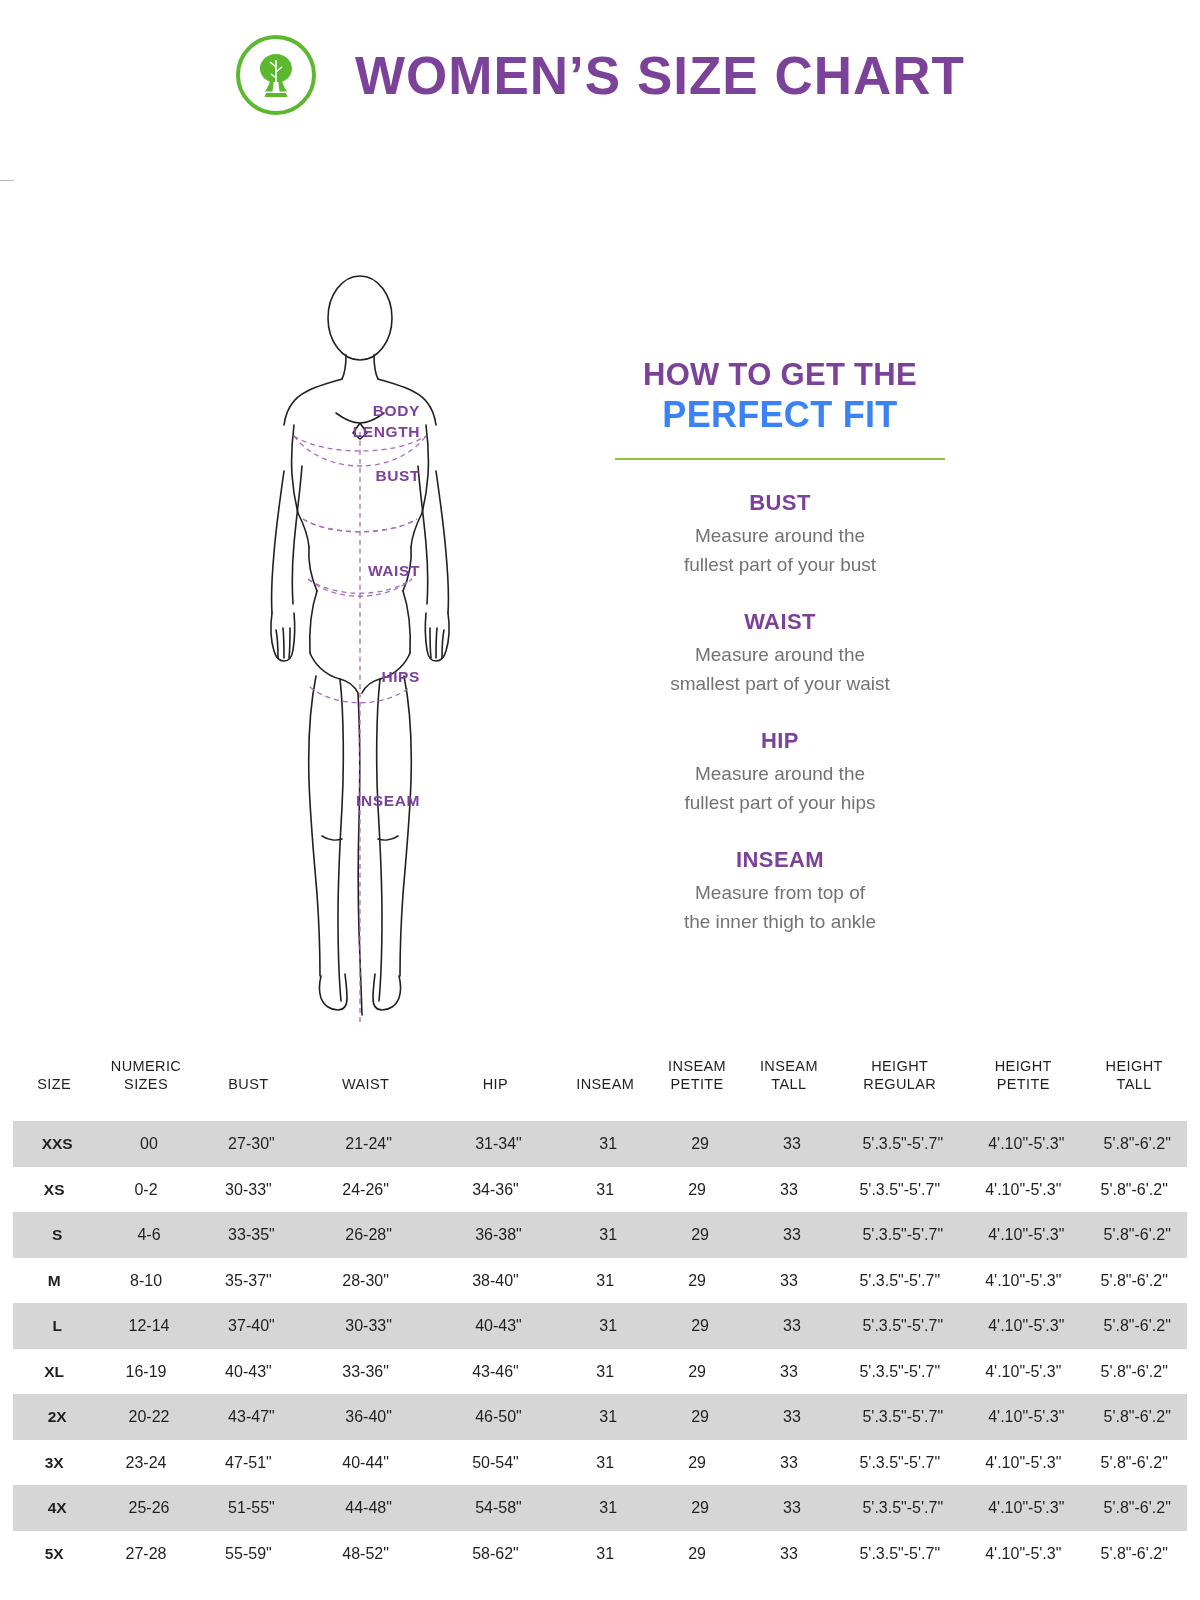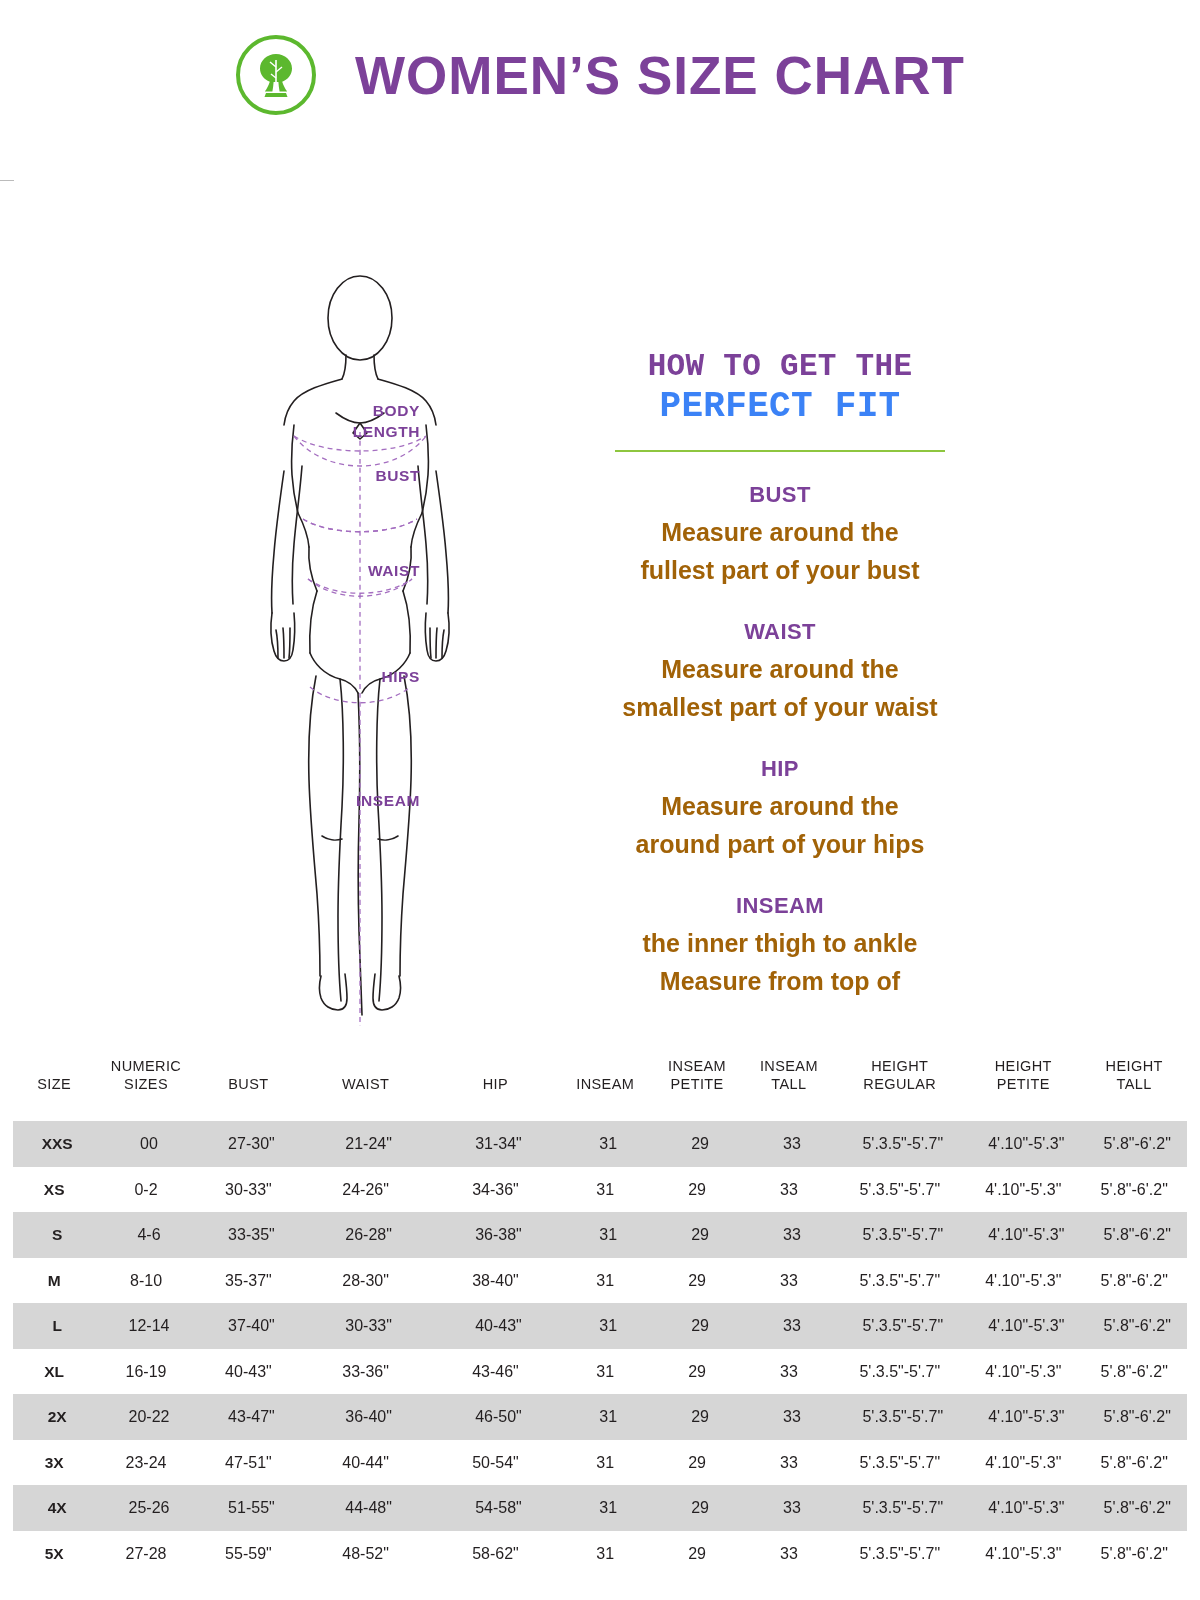--- a/index.html
+++ b/index.html
@@ -39,35 +39,34 @@
   .lbl-bust{right:160px;top:330px;}
   .lbl-waist{right:160px;top:425px;}
   .lbl-hips{right:160px;top:531px;}
   .lbl-inseam{right:160px;top:655px;}
 
   
   .howto{
     position:absolute;left:590px;top:225px;width:380px;text-align:center;
   }
   .howto h2{
-    margin:8px;font-size:31px;font-weight:bold;color:#7c4199;letter-spacing:.3px;
+    margin:16px;font-size:31px;font-weight:bold;color:#7c4199;letter-spacing:.3px;
     line-height:1.18;
-    font-family:Liberation Mono, monospace;
   }
   .howto h2 .green{color:#3b82f6;font-size:36px;display:block;letter-spacing:.3px;}
   .divider{
     width:330px;height:2px;background:#8ec63f;margin:22px auto 0;
   }
   .tip{margin-top:30px;}
   .tip .tip-title{
     font-size:22px;font-weight:bold;color:#7c4199;letter-spacing:.4px;
     margin-bottom:6px;
   }
   .tip .tip-text{
-    font-size:25px;color:#a16207;line-height:1.5;font-weight:bold;
+    font-size:19px;color:#737373;line-height:1.5;
   }
   
   .table-wrap{
     position:absolute;left:0;top:1052px;width:1200px;
   }
   table{border-collapse:collapse;width:1174px;margin-left:13px;table-layout:fixed;}
   thead th{
     font-size:14.5px;font-weight:normal;color:#231f20;letter-spacing:.4px;
     padding:6px 2px 28px;vertical-align:bottom;text-align:center;
     line-height:1.22;
@@ -197,27 +196,27 @@
 
     <div class="tip">
       <div class="tip-title">WAIST</div>
       <div class="tip-text">Measure around the</div>
       <div class="tip-text">smallest part of your waist</div>
     </div>
 
     <div class="tip">
       <div class="tip-title">HIP</div>
       <div class="tip-text">Measure around the</div>
-      <div class="tip-text">around part of your hips</div>
+      <div class="tip-text">fullest part of your hips</div>
     </div>
 
     <div class="tip">
       <div class="tip-title">INSEAM</div>
+      <div class="tip-text">Measure from top of</div>
       <div class="tip-text">the inner thigh to ankle</div>
-      <div class="tip-text">Measure from top of</div>
     </div>
   </div>
 </div>
 
 <div class="table-wrap">
   <table>
     <colgroup>
       <col class="c-size">
         <col class="c-num">
         <col class="c-bust">

